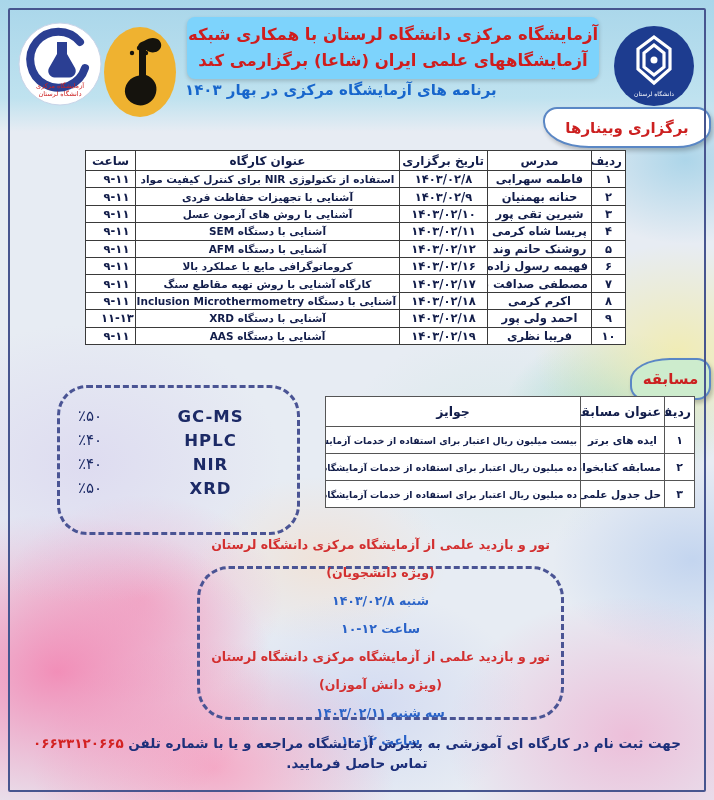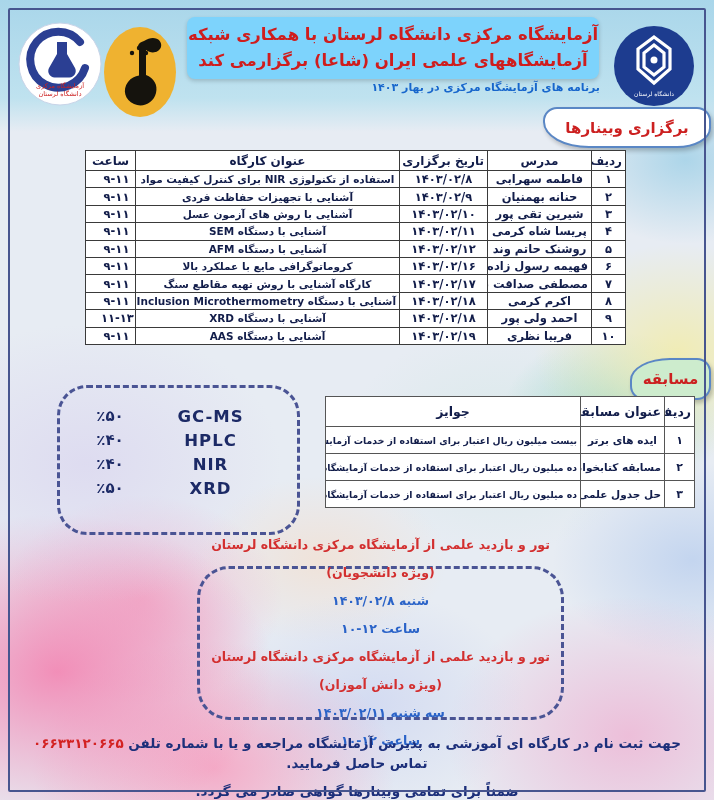--- a/index.html
+++ b/index.html
@@ -25,22 +25,22 @@
   .frame{position:absolute;inset:8px;border:2px solid #47558f;border-radius:2px;pointer-events:none;z-index:5;}
 
   
   .title-box{
     position:absolute;left:187px;top:17px;width:412px;height:62px;background:#7dd3fc;
     border-radius:8px;box-shadow:0 2px 4px rgba(0,0,0,.18);
     display:flex;flex-direction:column;justify-content:center;text-align:center;
     color:#cf1d1d;font-weight:bold;font-size:16.5px;line-height:26px;direction:rtl;z-index:2;
   }
   .subtitle{
-    position:absolute;left:185px;top:81px;width:415px;text-align:right;direction:rtl;
-    color:#1766cc;font-weight:bold;font-size:11px;z-index:2;
+    position:absolute;left:185px;top:81px;width:415px;text-align:left;direction:rtl;
+    color:#1766cc;font-weight:bold;font-size:15px;z-index:2;
   }
   .logo-right{position:absolute;left:614px;top:26px;width:80px;height:80px;z-index:2;}
   .logo-lab{position:absolute;left:18px;top:22px;width:84px;height:84px;z-index:2;}
   .logo-shaa{position:absolute;left:104px;top:27px;width:72px;height:90px;z-index:2;}
 
   
   .tab{
     position:absolute;display:flex;align-items:center;justify-content:center;
     font-weight:bold;color:#cc2020;font-size:15px;direction:rtl;
     border:2px solid #5a87c5;box-shadow:2px 3px 4px rgba(0,0,0,.22);z-index:2;
@@ -70,21 +70,21 @@
   
   .discount-box{
     position:absolute;left:57px;top:385px;width:243px;height:150px;
     border:3px dashed #4a5494;border-radius:30px;z-index:2;
     padding-top:11px;box-sizing:border-box;
   }
   .discount-title{direction:rtl;text-align:center;color:#1c2a66;font-weight:bold;
     font-size:13.5px;line-height:19px;}
   .discount-rows{margin-top:5px;}
   .discount-row{display:flex;direction:ltr;align-items:center;height:24px;padding:0 18px;}
-  .discount-row .pct{width:64px;text-align:center;font-weight:bold;font-size:15px;color:#1c2a66;direction:ltr;}
+  .discount-row .pct{width:64px;font-weight:normal;font-size:15px;color:#1c2a66;direction:ltr;}
   .discount-row .dname{flex:1;text-align:center;font-weight:bold;font-size:16.5px;
     letter-spacing:1px;color:#1c2a66;}
 
   
   .tour-box{
     position:absolute;left:197px;top:566px;width:361px;height:148px;
     border:3px dashed #4a5494;border-radius:32px;z-index:2;
     display:flex;flex-direction:column;justify-content:center;text-align:center;direction:rtl;
   }
   .tour-line{font-weight:bold;font-size:12.5px;line-height:28px;}
@@ -298,14 +298,13 @@
   <div class="tour-line t-blue">ساعت ۱۲-۱۰</div>
   <div class="tour-line t-red">تور و بازدید علمی از آزمایشگاه مرکزی دانشگاه لرستان (ویژه دانش آموزان)</div>
   <div class="tour-line t-blue">سه شنبه ۱۴۰۳/۰۲/۱۱</div>
   <div class="tour-line t-blue">ساعت ۱۲-۱۰</div>
 </div>
 
 <div class="footer">
   <div class="f1">
     <span>جهت ثبت نام در کارگاه ای آموزشی به پذیرش آزمایشگاه مراجعه و یا با شماره تلفن </span><span class="phone">۰۶۶۳۳۱۲۰۶۶۵</span><span> تماس حاصل فرمایید.</span>
   </div>
-  <div class="f2">ضمناً برای تمامی وبینارها گواهی صادر می گردد.</div>
 </div>
 
 </body></html>

